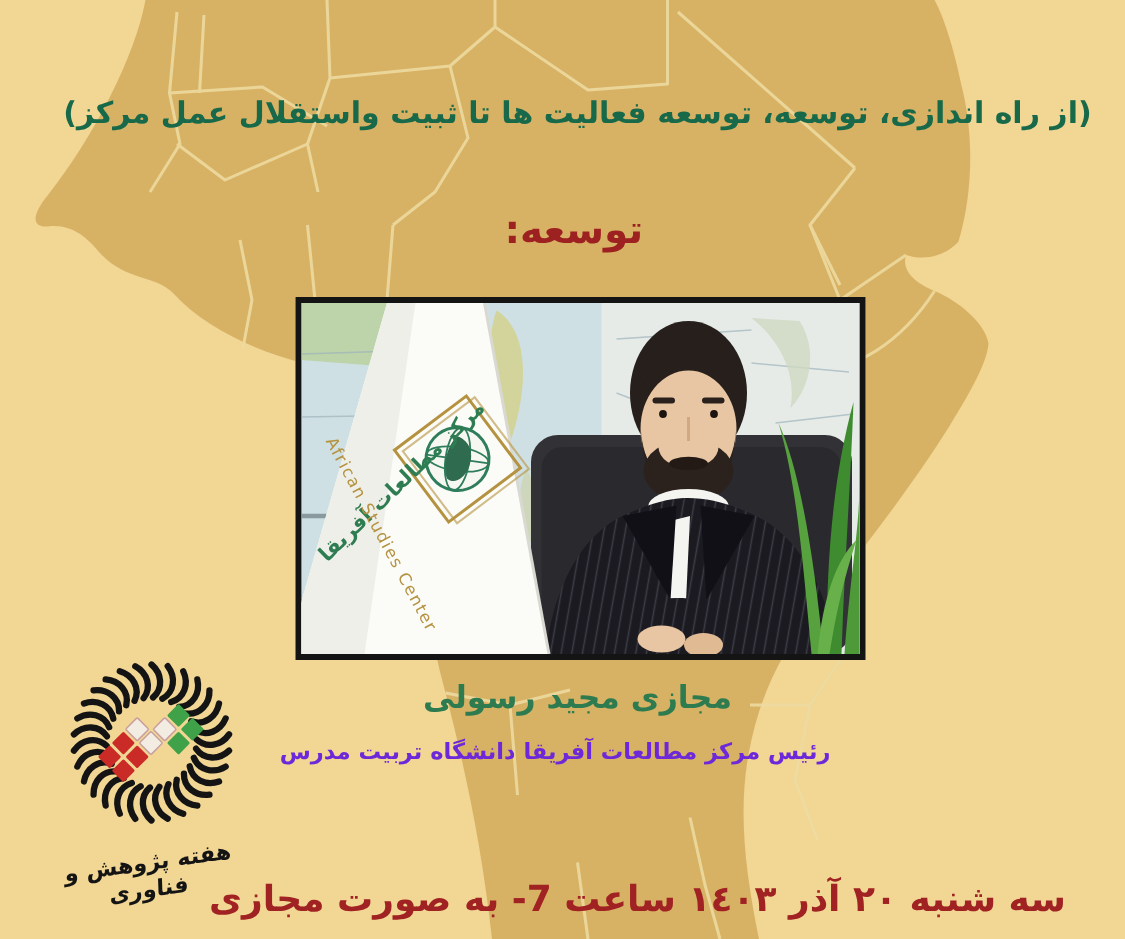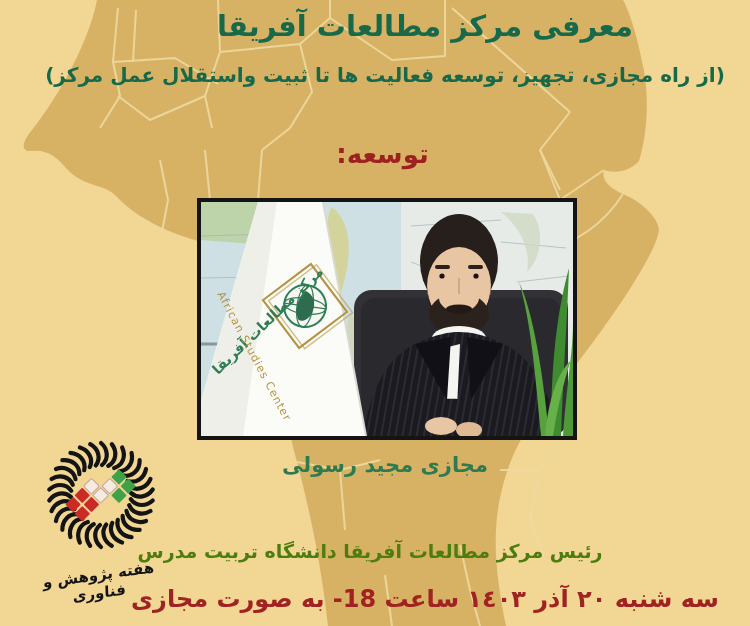--- a/index.html
+++ b/index.html
@@ -13,21 +13,21 @@
   .txt{position:absolute;text-align:center;font-weight:700;line-height:1.25;}
   .title{left:100px;right:0;top:8px;font-size:29px;color:#17694a;}
   .subtitle{left:20px;right:0;top:63px;font-size:20px;color:#17694a;}
   .speaker-label{left:15px;right:0;top:138px;font-size:26px;color:#9e2121;}
   .photo{
     position:absolute;left:197px;top:198px;width:380px;height:242px;
     border:4px solid #141414;box-sizing:border-box;background:#cfe0e4;
   }
   .photo svg{display:block;width:100%;height:100%;}
   .speaker-name{left:20px;right:0;top:452px;font-size:21px;color:#2e7b50;}
-  .speaker-aff{left:0;right:10px;top:492px;font-size:19px;color:#4d7c0f;margin-top:48px;}
+  .speaker-aff{left:0;right:10px;top:492px;font-size:15px;color:#6d28d9;}
   .schedule{left:100px;right:0;top:584px;font-size:24px;color:#a02222;}
   .logo{position:absolute;left:36px;top:432px;width:130px;height:126px;}
   .logo svg{display:block;width:100%;height:100%;}
   .logo-caption{
     position:absolute;left:24px;top:566px;width:150px;text-align:center;
     font-size:15px;font-weight:700;color:#141414;
     transform:rotate(-8deg) skewX(-6deg);
   }
 </style>
 </head>
@@ -60,22 +60,21 @@
       <path d="M623,194 C600,230 570,245 540,252"></path>
       <path d="M500,470 L540,470 L560,440"></path>
       <path d="M540,470 L530,520 L545,560"></path>
       <path d="M385,575 L392,626"></path>
       <path d="M460,545 L470,590 L480,626"></path>
       <path d="M297,462 L340,470 L380,460"></path>
       <path d="M340,470 L345,530"></path>
     </g>
   </svg>
 
-  <div class="txt title" dir="rtl">معرفی مرکز مطالعات آفریقا</div>
-  <div class="txt subtitle" dir="rtl">(از راه مجازی، تجهیز، توسعه فعالیت ها تا ثبیت واستقلال عمل مرکز)</div>
+  <div class="txt subtitle" dir="rtl">(از راه اندازی، توسعه، توسعه فعالیت ها تا ثبیت واستقلال عمل مرکز)</div>
   <div class="txt speaker-label" dir="rtl">توسعه:</div>
 
   <div class="photo">
     <svg viewBox="0 0 372 234" preserveAspectRatio="none" aria-hidden="true">
       <defs>
         <pattern id="pinstripe" patternUnits="userSpaceOnUse" width="7" height="7" patternTransform="rotate(10)">
           <rect width="7" height="7" fill="#1a1a20"></rect>
           <line x1="1" y1="0" x2="1" y2="7" stroke="#3c3c46" stroke-width="1"></line>
         </pattern>
       </defs>
@@ -216,15 +215,15 @@
           <rect x="-18.5" y="8" width="11" height="11" rx="1"></rect>
           <rect x="-5.5" y="8" width="11" height="11" rx="1"></rect>
           <rect x="-18.5" y="21" width="11" height="11" rx="1"></rect>
           <rect x="-5.5" y="21" width="11" height="11" rx="1"></rect>
         </g>
       </g>
     </svg>
   </div>
   <div class="logo-caption" dir="rtl">هفته پژوهش و فناوری</div>
 
-  <div class="txt schedule" dir="rtl">سه شنبه ۲۰ آذر ۱٤۰۳ ساعت 18- به صورت مجازی</div>
+  <div class="txt schedule" dir="rtl">سه شنبه ۲۰ آذر ۱٤۰۳ ساعت 7- به صورت مجازی</div>
 
 </div>
 
 </body></html>

